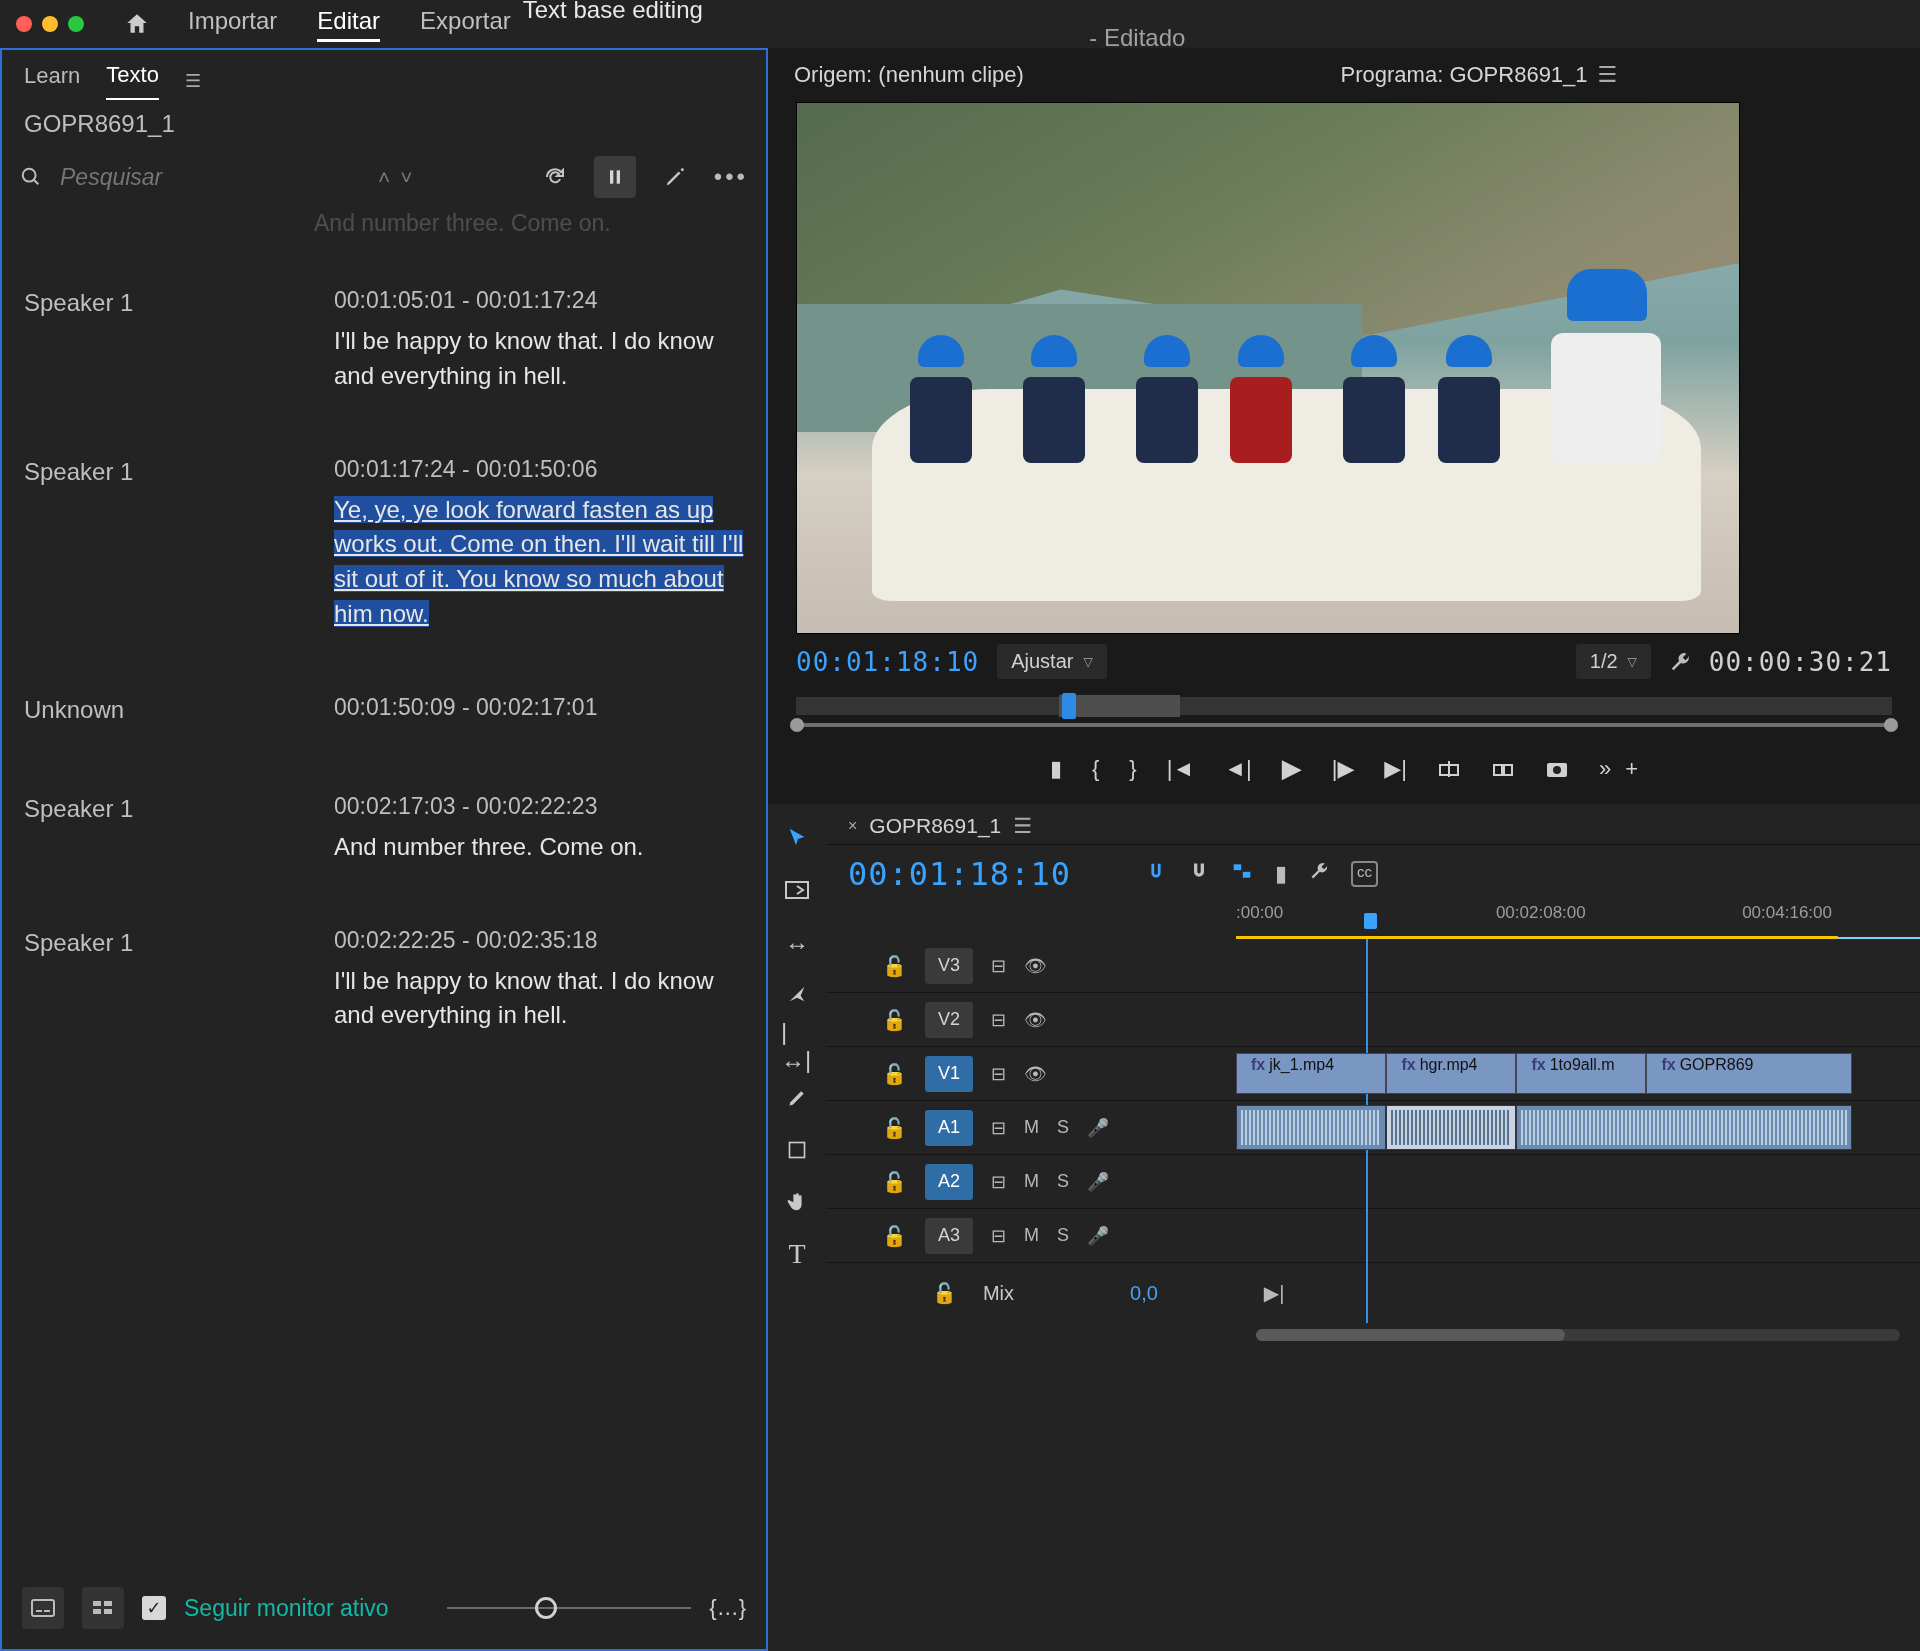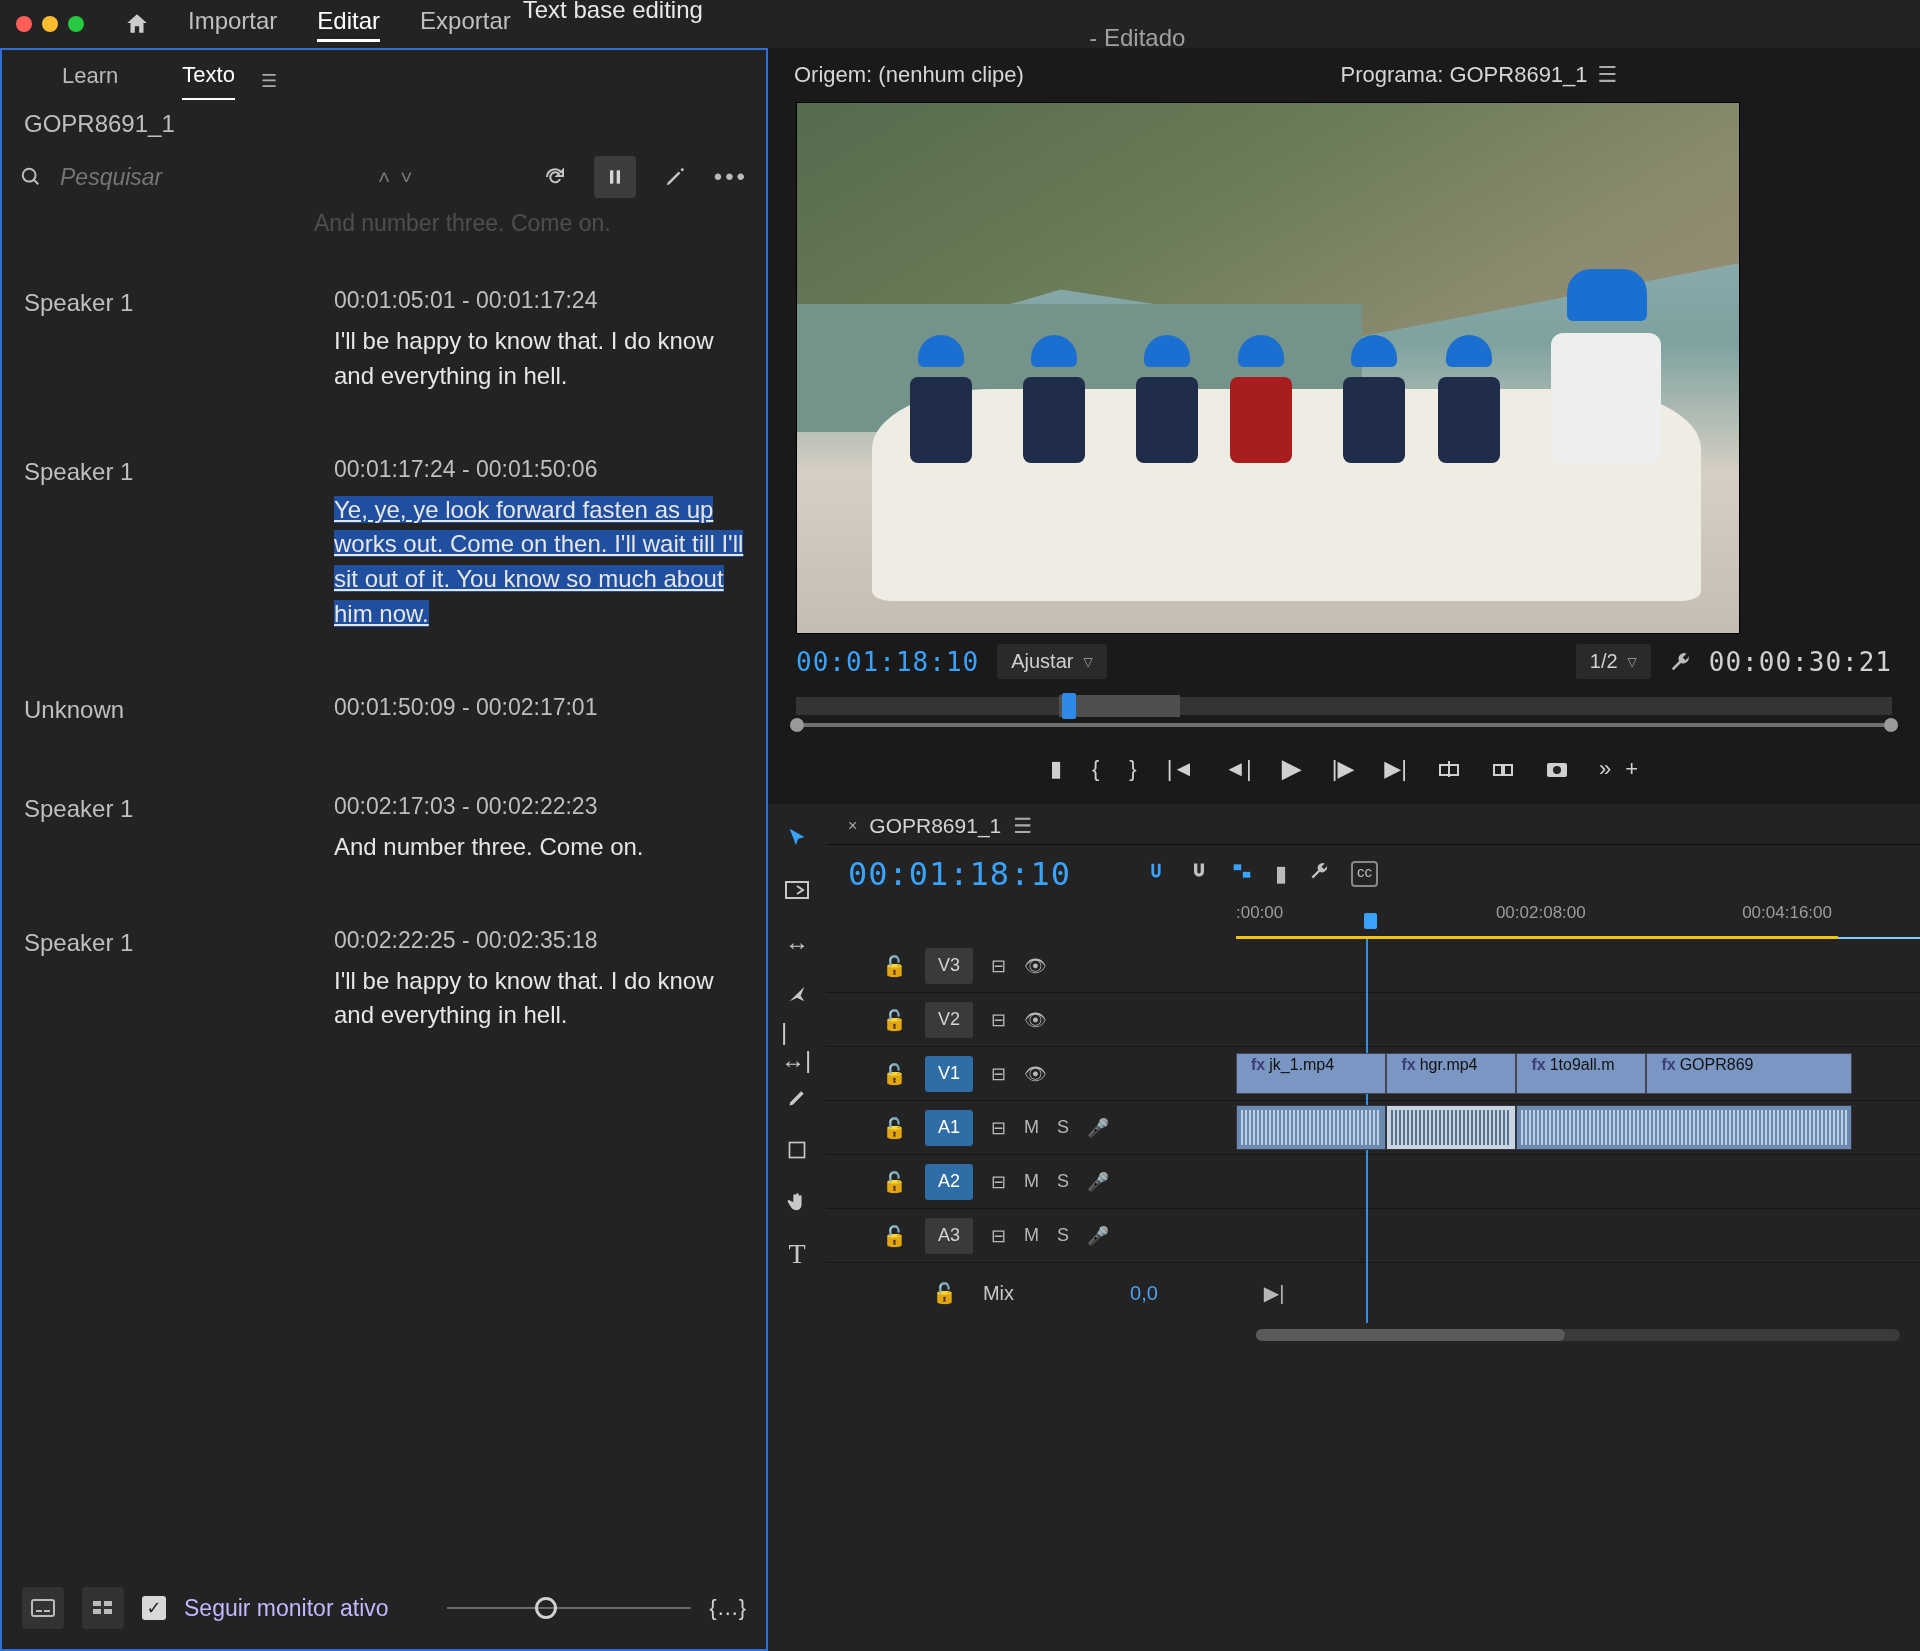--- a/index.html
+++ b/index.html
@@ -20,21 +20,21 @@
 .toptitle .main { color: #e8e8e8; }
 .toptitle .sub { color: #a0a0a0; }
 
 
 .main { display: flex; height: calc(100% - 48px); }
 .leftpanel { width: 768px; background: #232323; border: 2px solid #2d6fd6; display: flex; flex-direction: column; }
 .rightpanel { flex: 1; background: #1a1a1a; display: flex; flex-direction: column; }
 
 
 .lefttabs1 { display: flex; align-items: center; gap: 26px; padding: 12px 22px 0 22px; font-size: 22px; }
-.lefttabs1 .tab { color: #bababa; cursor: pointer; padding-bottom: 10px; margin-left: 38px; }
+.lefttabs1 .tab { color: #bababa; cursor: pointer; padding-bottom: 10px; }
 .lefttabs1 .tab.active { color: #fff; border-bottom: 2px solid #fff; }
 .lefttabs1 .menuico { color: #aaa; font-size: 18px; }
 
 
 .lefttabs2 { display: flex; align-items: center; justify-content: space-between; padding: 10px 22px 6px 22px; }
 .lefttabs2 .tabs { display: flex; gap: 30px; }
 .lefttabs2 .tab { color: #bababa; font-size: 24px; padding-bottom: 10px; cursor: pointer; }
 .lefttabs2 .tab.active { color: #fff; border-bottom: 3px solid #fff; }
 .lefttabs2 .seqname { color: #bfbfbf; font-size: 24px; }
 
@@ -58,21 +58,21 @@
 .tr-speaker { flex: 0 0 270px; color: #bfbfbf; font-size: 24px; padding-top: 2px; }
 .tr-body { flex: 1; }
 .tr-time { color: #bfbfbf; font-size: 23px; margin-bottom: 10px; }
 .tr-text { color: #e6e6e6; font-size: 24px; line-height: 1.45; }
 .tr-text.sel span { background: #1f4f9e; text-decoration: underline; }
 
 
 .leftbottom { display: flex; align-items: center; padding: 14px 20px 20px 20px; gap: 18px; }
 .lb-ico { width: 42px; height: 42px; background: #333; border-radius: 4px; display: flex; align-items: center; justify-content: center; color: #bbb; cursor: pointer; }
 .lb-check { width: 24px; height: 24px; background: #d8d8d8; border-radius: 3px; display: flex; align-items: center; justify-content: center; color: #222; font-size: 18px; cursor: pointer; }
-.lb-label { color: #c4b5fd; font-size: 23px; flex: 0 0 auto; }
+.lb-label { color: #14b8a6; font-size: 23px; flex: 0 0 auto; }
 .lb-slider { flex: 1; display: flex; align-items: center; margin-left: 40px; }
 .lb-slider .line { flex: 1; height: 2px; background: #6a6a6a; position: relative; }
 .lb-slider .knob { width: 22px; height: 22px; border-radius: 50%; border: 3px solid #d0d0d0; background: transparent; position: absolute; left: 36%; top: -10px; }
 .lb-more { color: #d0d0d0; font-size: 22px; cursor: pointer; }
 
 
 .righthead { display: flex; align-items: center; gap: 40px; padding: 14px 26px; font-size: 22px; }
 .righthead .lbl { color: #d6d6d6; }
 .righthead .prog { color: #d6d6d6; display: flex; align-items: center; gap: 10px; }
 .righthead .menuico { color: #aaa; }

